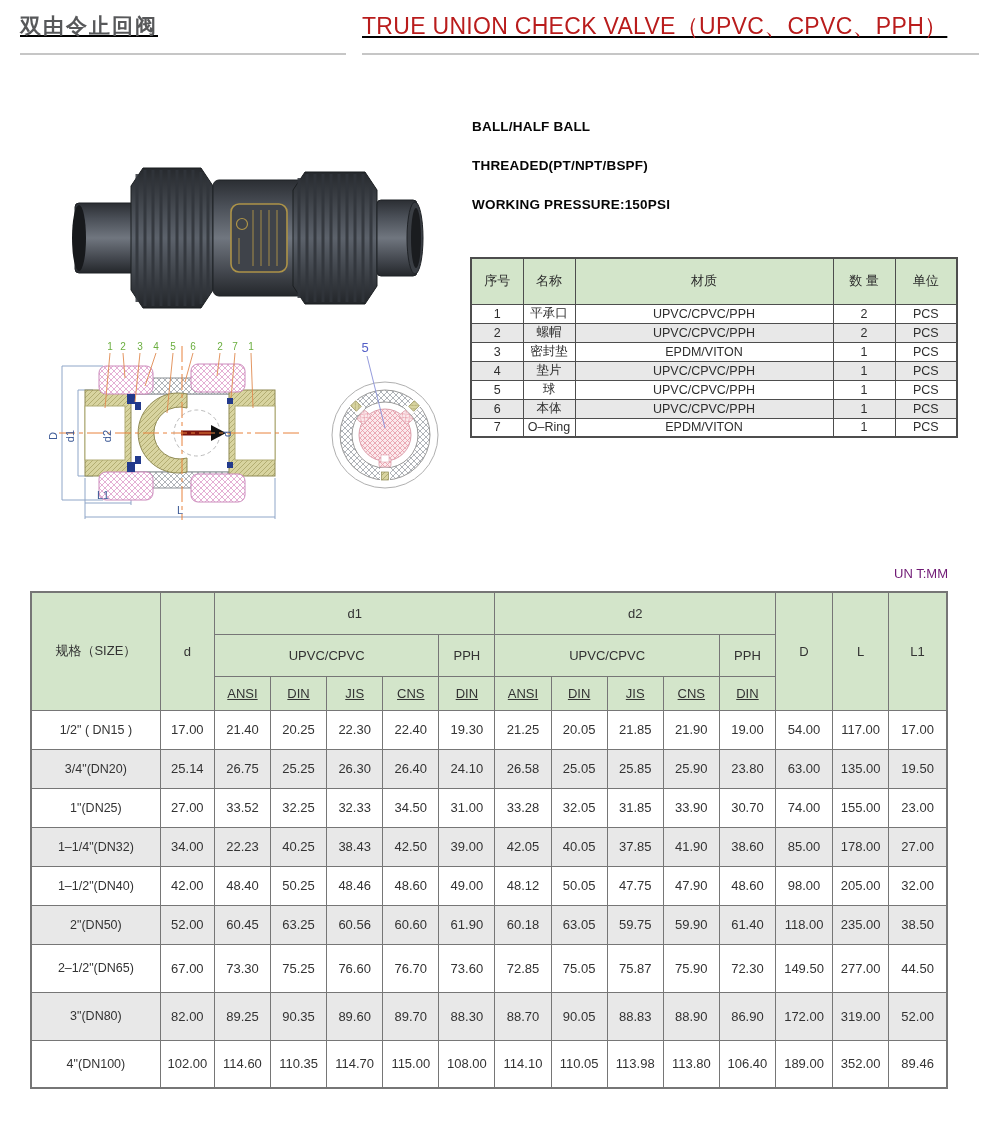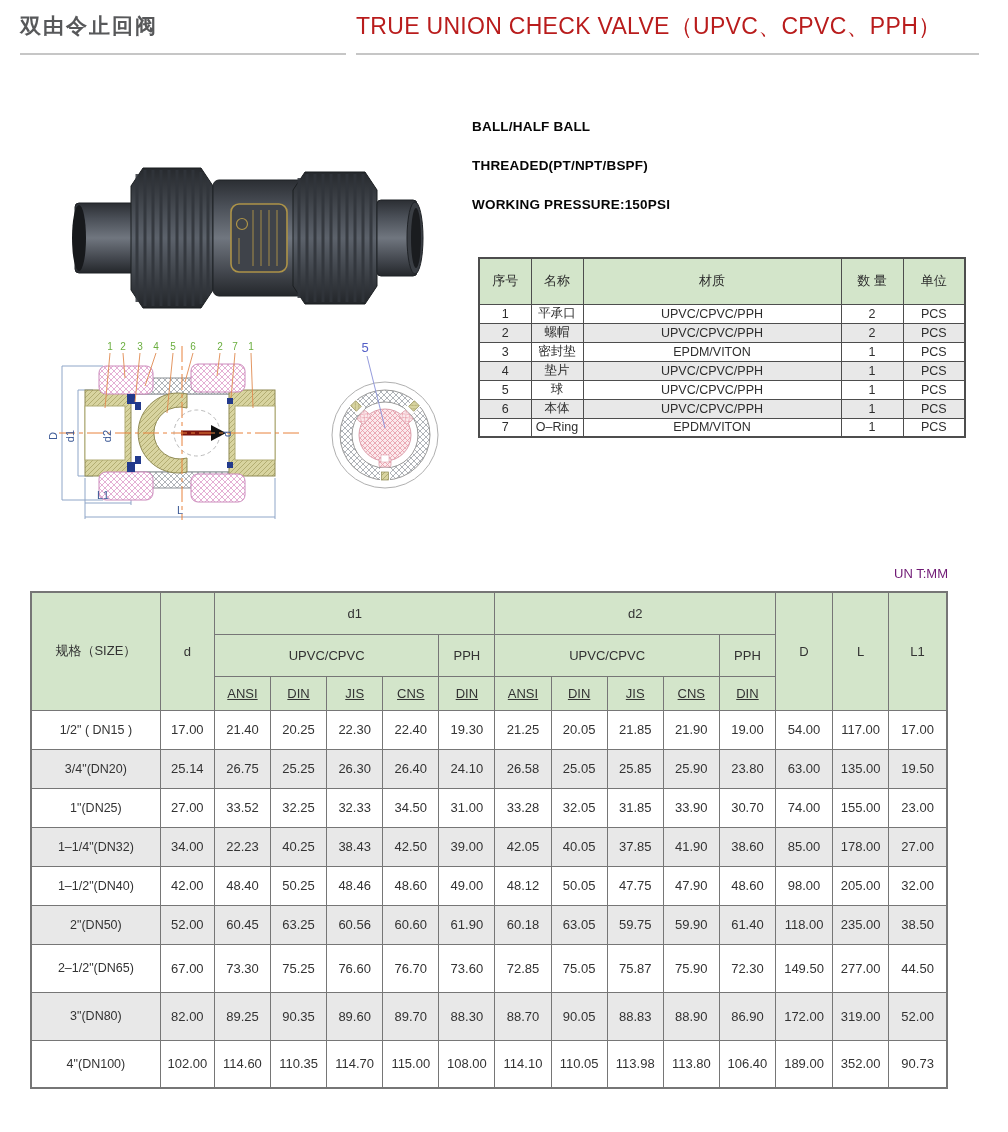--- a/index.html
+++ b/index.html
@@ -3,21 +3,21 @@
 <meta charset="utf-8">
 <style>
   * { box-sizing: border-box; }
   html,body { margin:0; padding:0; background:#ffffff; }
   .page {
     position:relative; width:1008px; height:1132px; margin:0 auto;
     background:#fff; font-family:"Liberation Sans", sans-serif; overflow:hidden;
   }
 
   
-  .header { position:absolute; left:20px; right:29px; top:10px; display:flex; gap:10px; align-items:flex-end; }
+  .header { position:absolute; left:20px; right:29px; top:10px; display:flex; gap:16px; align-items:flex-end;text-decoration:underline; }
   .ht-cn {
     width:326px; font-size:21px; font-weight:bold; color:#57585a; letter-spacing:2px;
     padding:2px 0 13px 0; border-bottom:2px solid #c6c6c6;
   }
   .ht-en {
     flex:1; font-size:23px; color:#b91c1c; white-space:nowrap; letter-spacing:0.3px;
     padding:0 0 11px 0; border-bottom:2px solid #c6c6c6;
   }
 
   
@@ -26,21 +26,20 @@
 
   
   .specs { position:absolute; left:472px; top:118px; font-size:13.5px; font-weight:bold; color:#060606; }
   .specs .spec-line { line-height:17px; margin-bottom:22px; letter-spacing:0.2px; }
 
   
   table.parts {
     position:absolute; left:470px; top:257px; width:486px;
     border-collapse:collapse; table-layout:fixed; font-size:12.5px; color:#2e2e2e;
     border:2px solid #4d4d4d;
-    margin-left:8px;
   }
   table.parts th, table.parts td { border:1px solid #4d4d4d; text-align:center; padding:0; font-weight:normal; }
   table.parts thead th { background:#d3e5ca; height:46px; font-size:13px; }
   table.parts tbody td { height:19px; }
   table.parts tbody tr:nth-child(even) { background:#e8e8e8; }
 
   
   .unit-note { position:absolute; right:60px; top:566px; font-size:13px; color:#701a75; }
 
   
@@ -536,18 +535,18 @@
           <td>114.70</td>
           <td>115.00</td>
           <td>108.00</td>
           <td>114.10</td>
           <td>110.05</td>
           <td>113.98</td>
           <td>113.80</td>
           <td>106.40</td>
           <td>189.00</td>
           <td>352.00</td>
-          <td>90.73</td>
+          <td>89.46</td>
         </tr>
     </tbody>
   </table>
 
 </div>
 
 </body></html>

